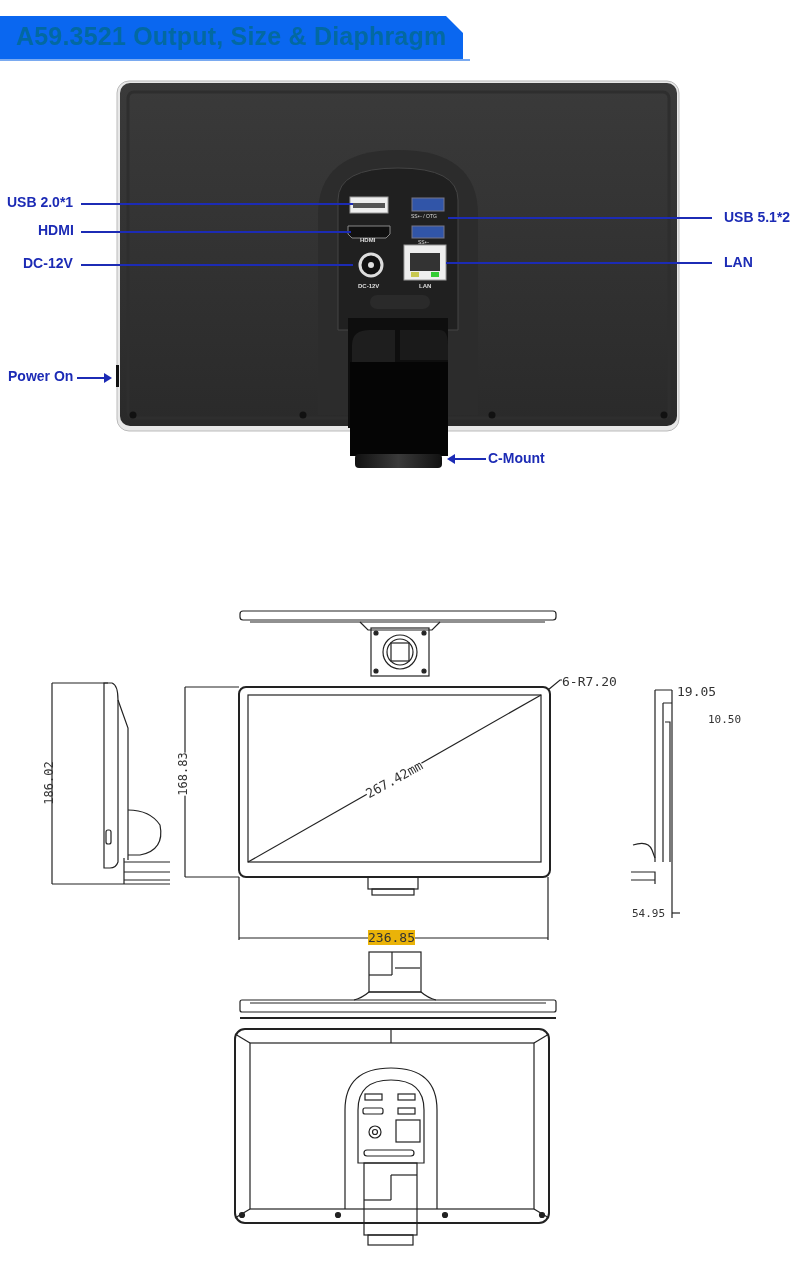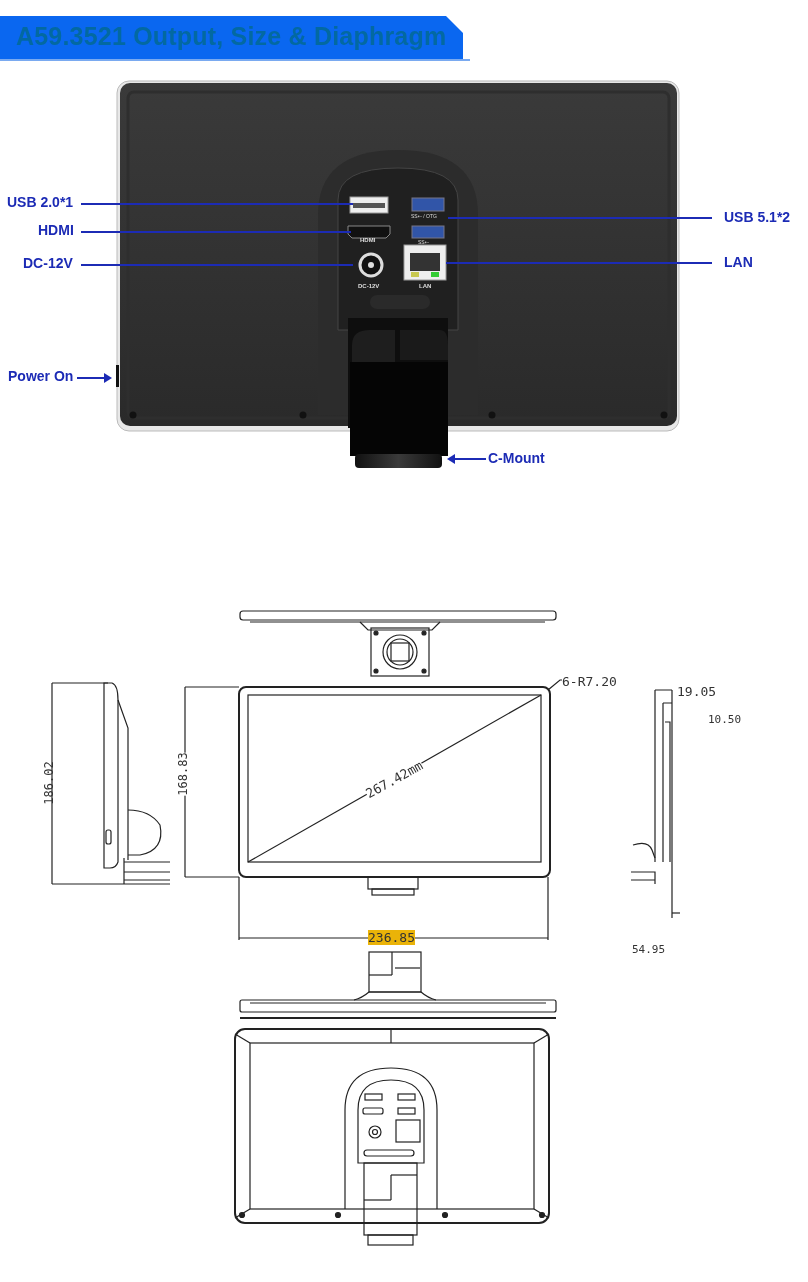--- a/index.html
+++ b/index.html
@@ -182,13 +182,13 @@
   </svg>
 </div>
 
 <div class="abs dim" style="left:27px;top:776px;transform:rotate(-90deg);transform-origin:center;">186.02</div>
 <div class="abs dim" style="left:161px;top:767px;transform:rotate(-90deg);transform-origin:center;background:#fff;">168.83</div>
 <div class="abs dim" style="left:363px;top:772px;transform:rotate(-29deg);transform-origin:center;background:#fff;font-size:13px;">267.42mm</div>
 <div class="abs dim" style="left:368px;top:930px;background:#eab308;font-size:13px;">236.85</div>
 <div class="abs dim" style="left:562px;top:674px;font-size:13px;">6-R7.20</div>
 <div class="abs dim" style="left:677px;top:684px;font-size:13px;">19.05</div>
 <div class="abs dim" style="left:677px;top:713px;font-size:11px;margin-left:31px;">10.50</div>
-<div class="abs dim" style="left:632px;top:907px;font-size:11px;margin-top:36px;">54.95</div>
+<div class="abs dim" style="left:632px;top:907px;font-size:11px;">54.95</div>
 
 </body></html>

